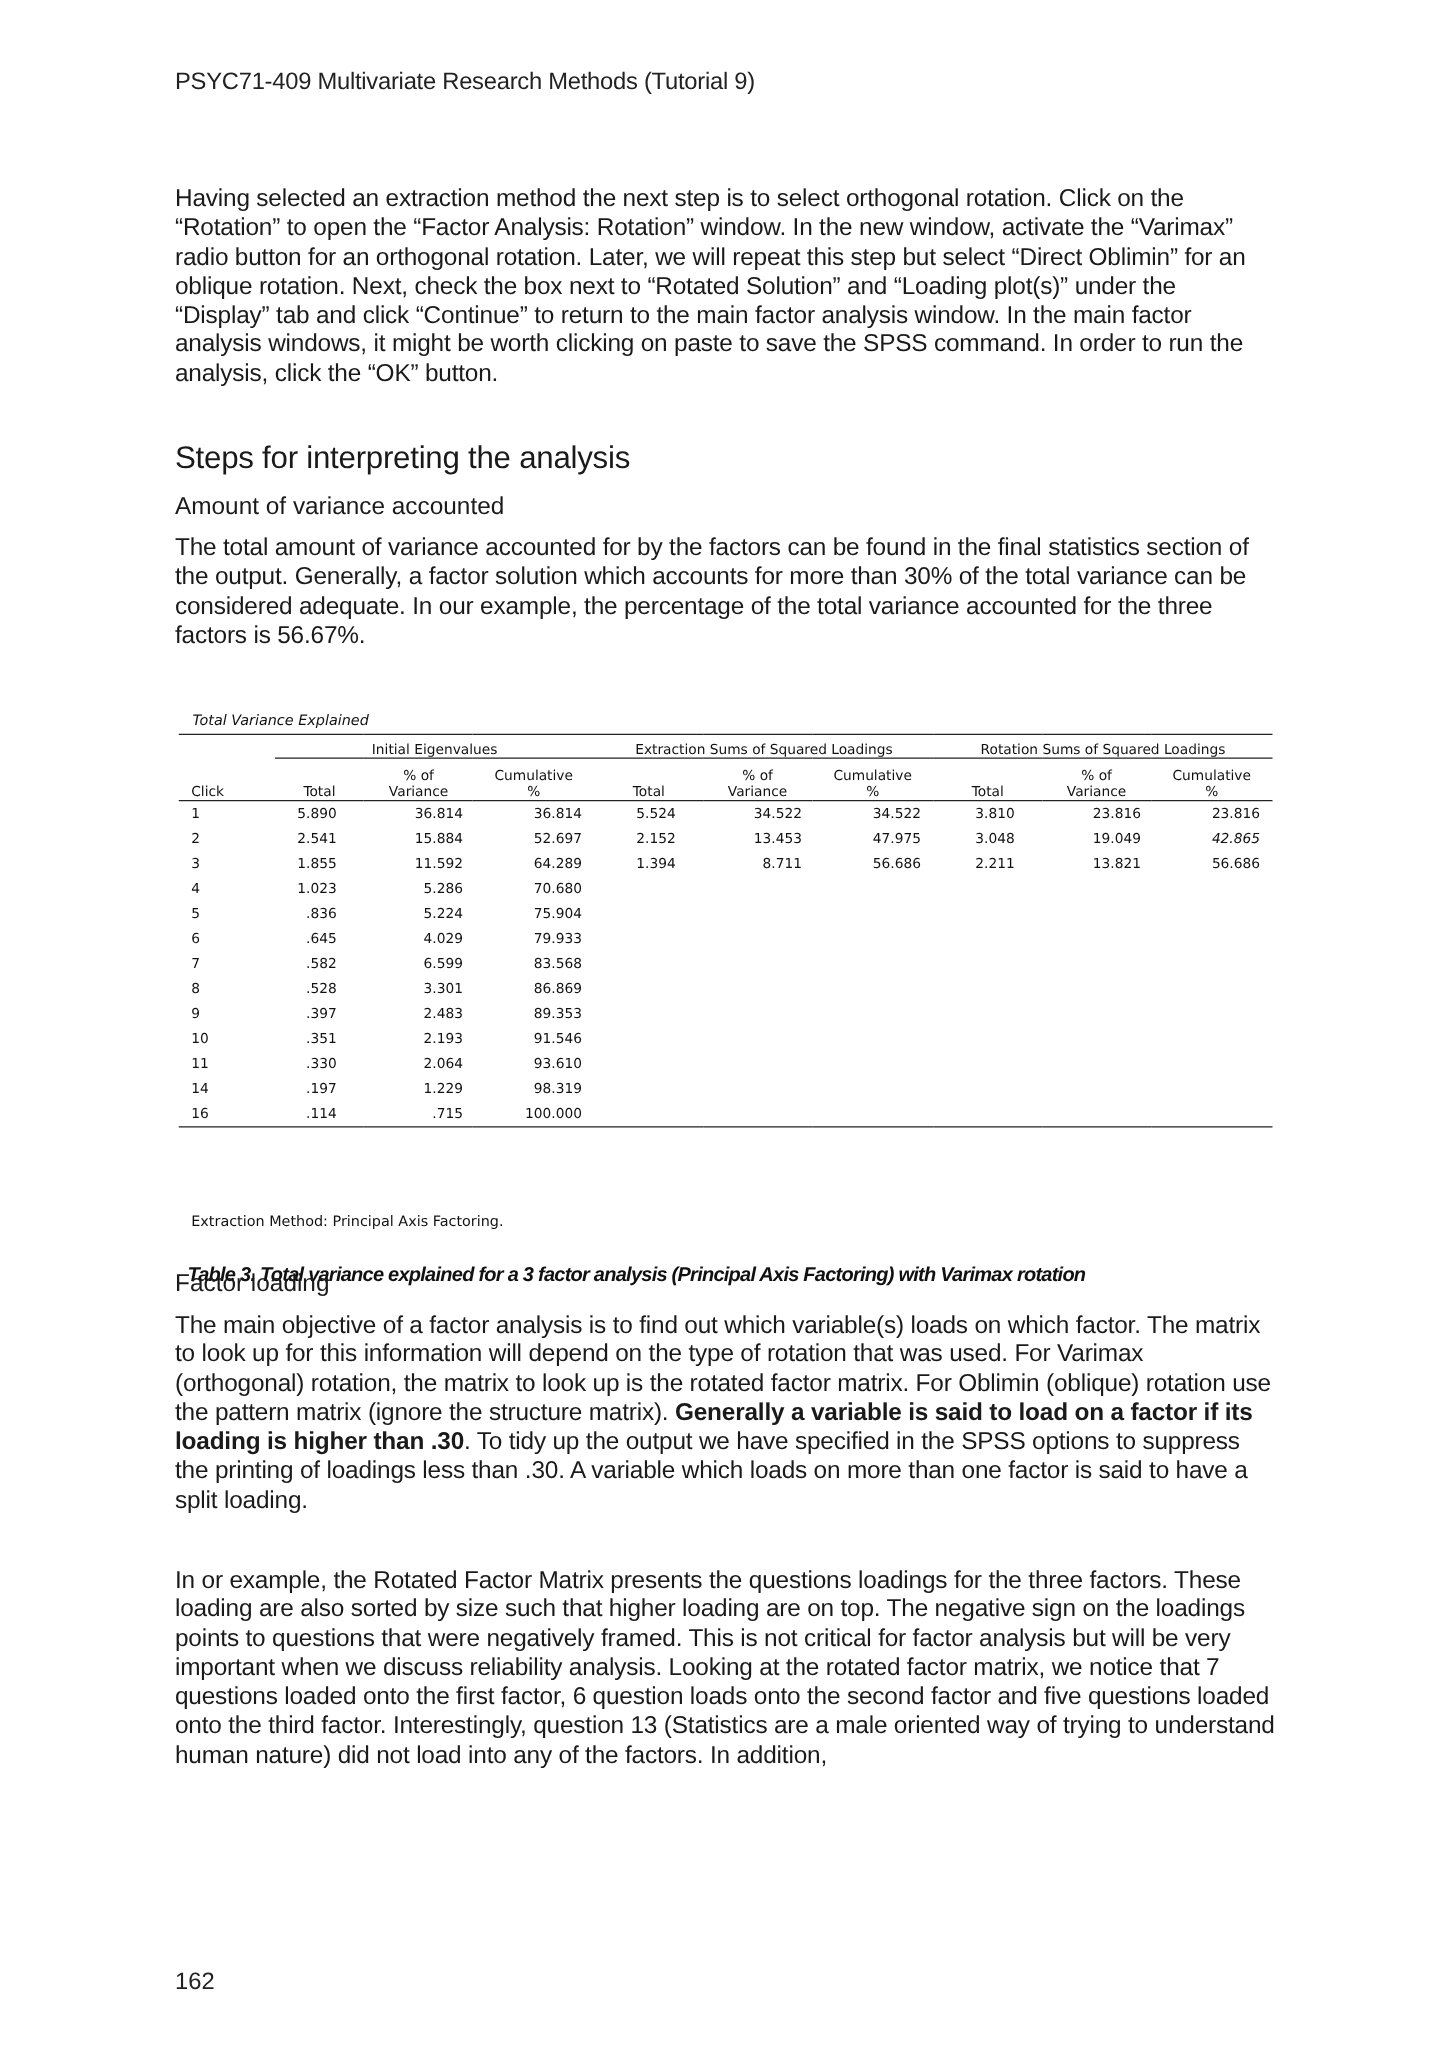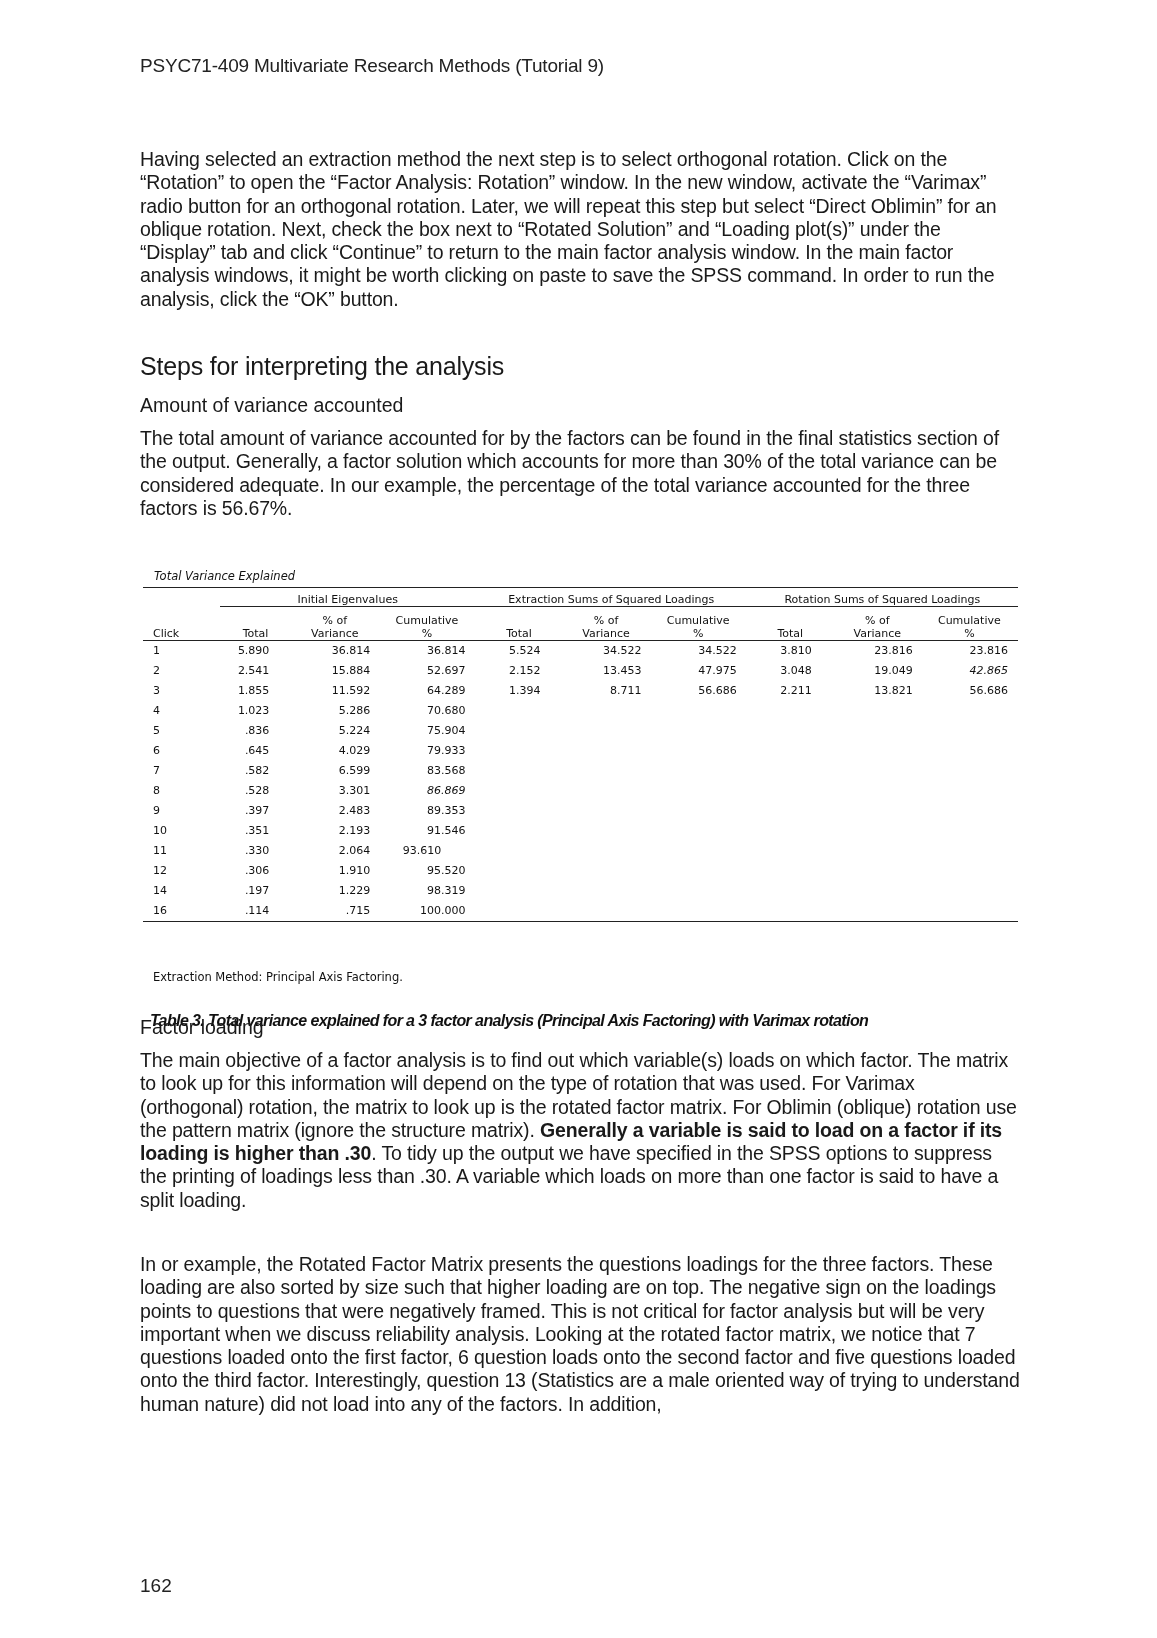--- a/index.html
+++ b/index.html
@@ -142,21 +142,21 @@
         <td class="num" style="padding-right: 8px;"></td>
         <td class="num" style="padding-right: 10px;"></td>
         <td class="num" style="padding-right: 22px;"></td>
         <td class="num" style="padding-right: 8px;"></td>
         <td class="num" style="padding-right: 10px;"></td>
       </tr>
       <tr>
         <td class="c-factor">8</td>
         <td class="num" style="padding-right: 22px;">.528</td>
         <td class="num" style="padding-right: 8px;">3.301</td>
-        <td class="num" style="padding-right: 10px; font-style: italic;">86.869</td>
+        <td class="num" style="padding-right: 10px;">86.869</td>
         <td class="num" style="padding-right: 22px;"></td>
         <td class="num" style="padding-right: 8px;"></td>
         <td class="num" style="padding-right: 10px;"></td>
         <td class="num" style="padding-right: 22px;"></td>
         <td class="num" style="padding-right: 8px;"></td>
         <td class="num" style="padding-right: 10px;"></td>
       </tr>
       <tr>
         <td class="c-factor">9</td>
         <td class="num" style="padding-right: 22px;">.397</td>
@@ -178,33 +178,21 @@
         <td class="num" style="padding-right: 8px;"></td>
         <td class="num" style="padding-right: 10px;"></td>
         <td class="num" style="padding-right: 22px;"></td>
         <td class="num" style="padding-right: 8px;"></td>
         <td class="num" style="padding-right: 10px;"></td>
       </tr>
       <tr>
         <td class="c-factor">11</td>
         <td class="num" style="padding-right: 22px;">.330</td>
         <td class="num" style="padding-right: 8px;">2.064</td>
-        <td class="num" style="padding-right: 10px; text-align: center;">93.610</td>
-        <td class="num" style="padding-right: 22px;"></td>
-        <td class="num" style="padding-right: 8px;"></td>
-        <td class="num" style="padding-right: 10px;"></td>
-        <td class="num" style="padding-right: 22px;"></td>
-        <td class="num" style="padding-right: 8px;"></td>
-        <td class="num" style="padding-right: 10px;"></td>
-      </tr>
-      <tr>
-        <td class="c-factor">12</td>
-        <td class="num" style="padding-right: 22px;">.306</td>
-        <td class="num" style="padding-right: 8px;">1.910</td>
-        <td class="num" style="padding-right: 10px;">95.520</td>
+        <td class="num" style="padding-right: 10px;">93.610</td>
         <td class="num" style="padding-right: 22px;"></td>
         <td class="num" style="padding-right: 8px;"></td>
         <td class="num" style="padding-right: 10px;"></td>
         <td class="num" style="padding-right: 22px;"></td>
         <td class="num" style="padding-right: 8px;"></td>
         <td class="num" style="padding-right: 10px;"></td>
       </tr>
       <tr>
         <td class="c-factor">14</td>
         <td class="num" style="padding-right: 22px;">.197</td>

